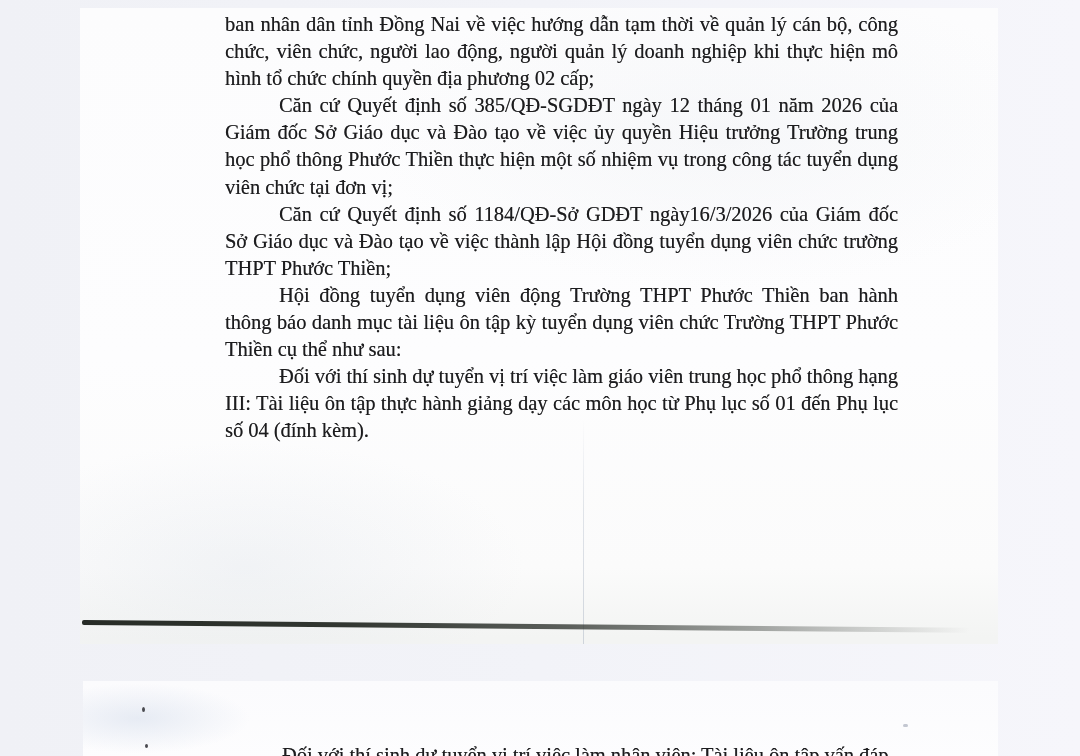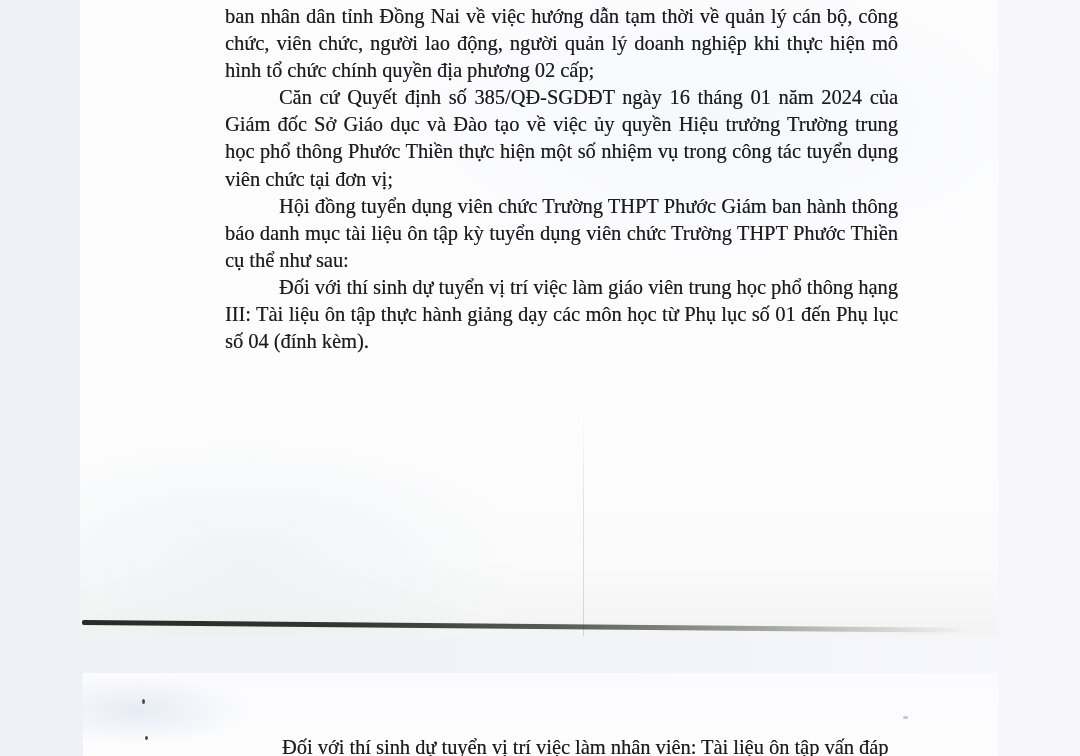--- a/index.html
+++ b/index.html
@@ -15,20 +15,21 @@
     width: 1080px;
     height: 756px;
     background: linear-gradient(90deg, #f0f1f6 0%, #f2f3f8 50%, #f6f6fb 100%);
   }
   .page {
     position: absolute;
     background:
       radial-gradient(ellipse 400px 180px at 18% 88%, rgba(210,218,228,0.25), rgba(210,218,228,0) 70%),
       radial-gradient(ellipse 500px 220px at 70% 20%, rgba(235,238,242,0.35), rgba(235,238,242,0) 70%),
       linear-gradient(180deg, #fcfcfd 0%, #fdfdfe 55%, #fbfbfb 88%, #f3f4f3 99%);
+    margin-top: 8px;
   }
   .page1 {
     left: 80px;
     top: 0;
     width: 918px;
     height: 636px;
   }
   .page2 {
     left: 83px;
     top: 673px;
@@ -113,22 +114,23 @@
 </style>
 </head>
 <body>
 
 <div class="stage">
 
   <div class="page page1">
     <div class="crease"></div>
     <div class="textcol">
       <p class="para no-indent">ban nhân dân tỉnh Đồng Nai về việc hướng dẫn tạm thời về quản lý cán bộ, công chức, viên chức, người lao động, người quản lý doanh nghiệp khi thực hiện mô hình tổ chức chính quyền địa phương 02 cấp;</p>
-      <p class="para">Căn cứ Quyết định số 385/QĐ-SGDĐT ngày 16 tháng 01 năm 2024 của Giám đốc Sở Giáo dục và Đào tạo về việc ủy quyền Hiệu trưởng Trường trung học phổ thông Phước Thiền thực hiện một số nhiệm vụ trong công tác tuyển dụng viên chức tại đơn vị;</p>
-      <p class="para">Hội đồng tuyển dụng viên chức Trường THPT Phước Giám ban hành thông báo danh mục tài liệu ôn tập kỳ tuyển dụng viên chức Trường THPT Phước Thiền cụ thể như sau:</p>
+      <p class="para">Căn cứ Quyết định số 385/QĐ-SGDĐT ngày 12 tháng 01 năm 2026 của Giám đốc Sở Giáo dục và Đào tạo về việc ủy quyền Hiệu trưởng Trường trung học phổ thông Phước Thiền thực hiện một số nhiệm vụ trong công tác tuyển dụng viên chức tại đơn vị;</p>
+      <p class="para">Căn cứ Quyết định số 1184/QĐ-Sở GDĐT ngày16/3/2026 của Giám đốc Sở Giáo dục và Đào tạo về việc thành lập Hội đồng tuyển dụng viên chức trường THPT Phước Thiền;</p>
+      <p class="para">Hội đồng tuyển dụng viên động Trường THPT Phước Thiền ban hành thông báo danh mục tài liệu ôn tập kỳ tuyển dụng viên chức Trường THPT Phước Thiền cụ thể như sau:</p>
       <p class="para">Đối với thí sinh dự tuyển vị trí việc làm giáo viên trung học phổ thông hạng III: Tài liệu ôn tập thực hành giảng dạy các môn học từ Phụ lục số 01 đến Phụ lục số 04 (đính kèm).</p>
     </div>
   </div>
 
   <div class="edge-line"></div>
 
   <div class="page page2">
     <div class="speck speck-1"></div>
     <div class="speck speck-2"></div>
     <div class="faint-dash"></div>

